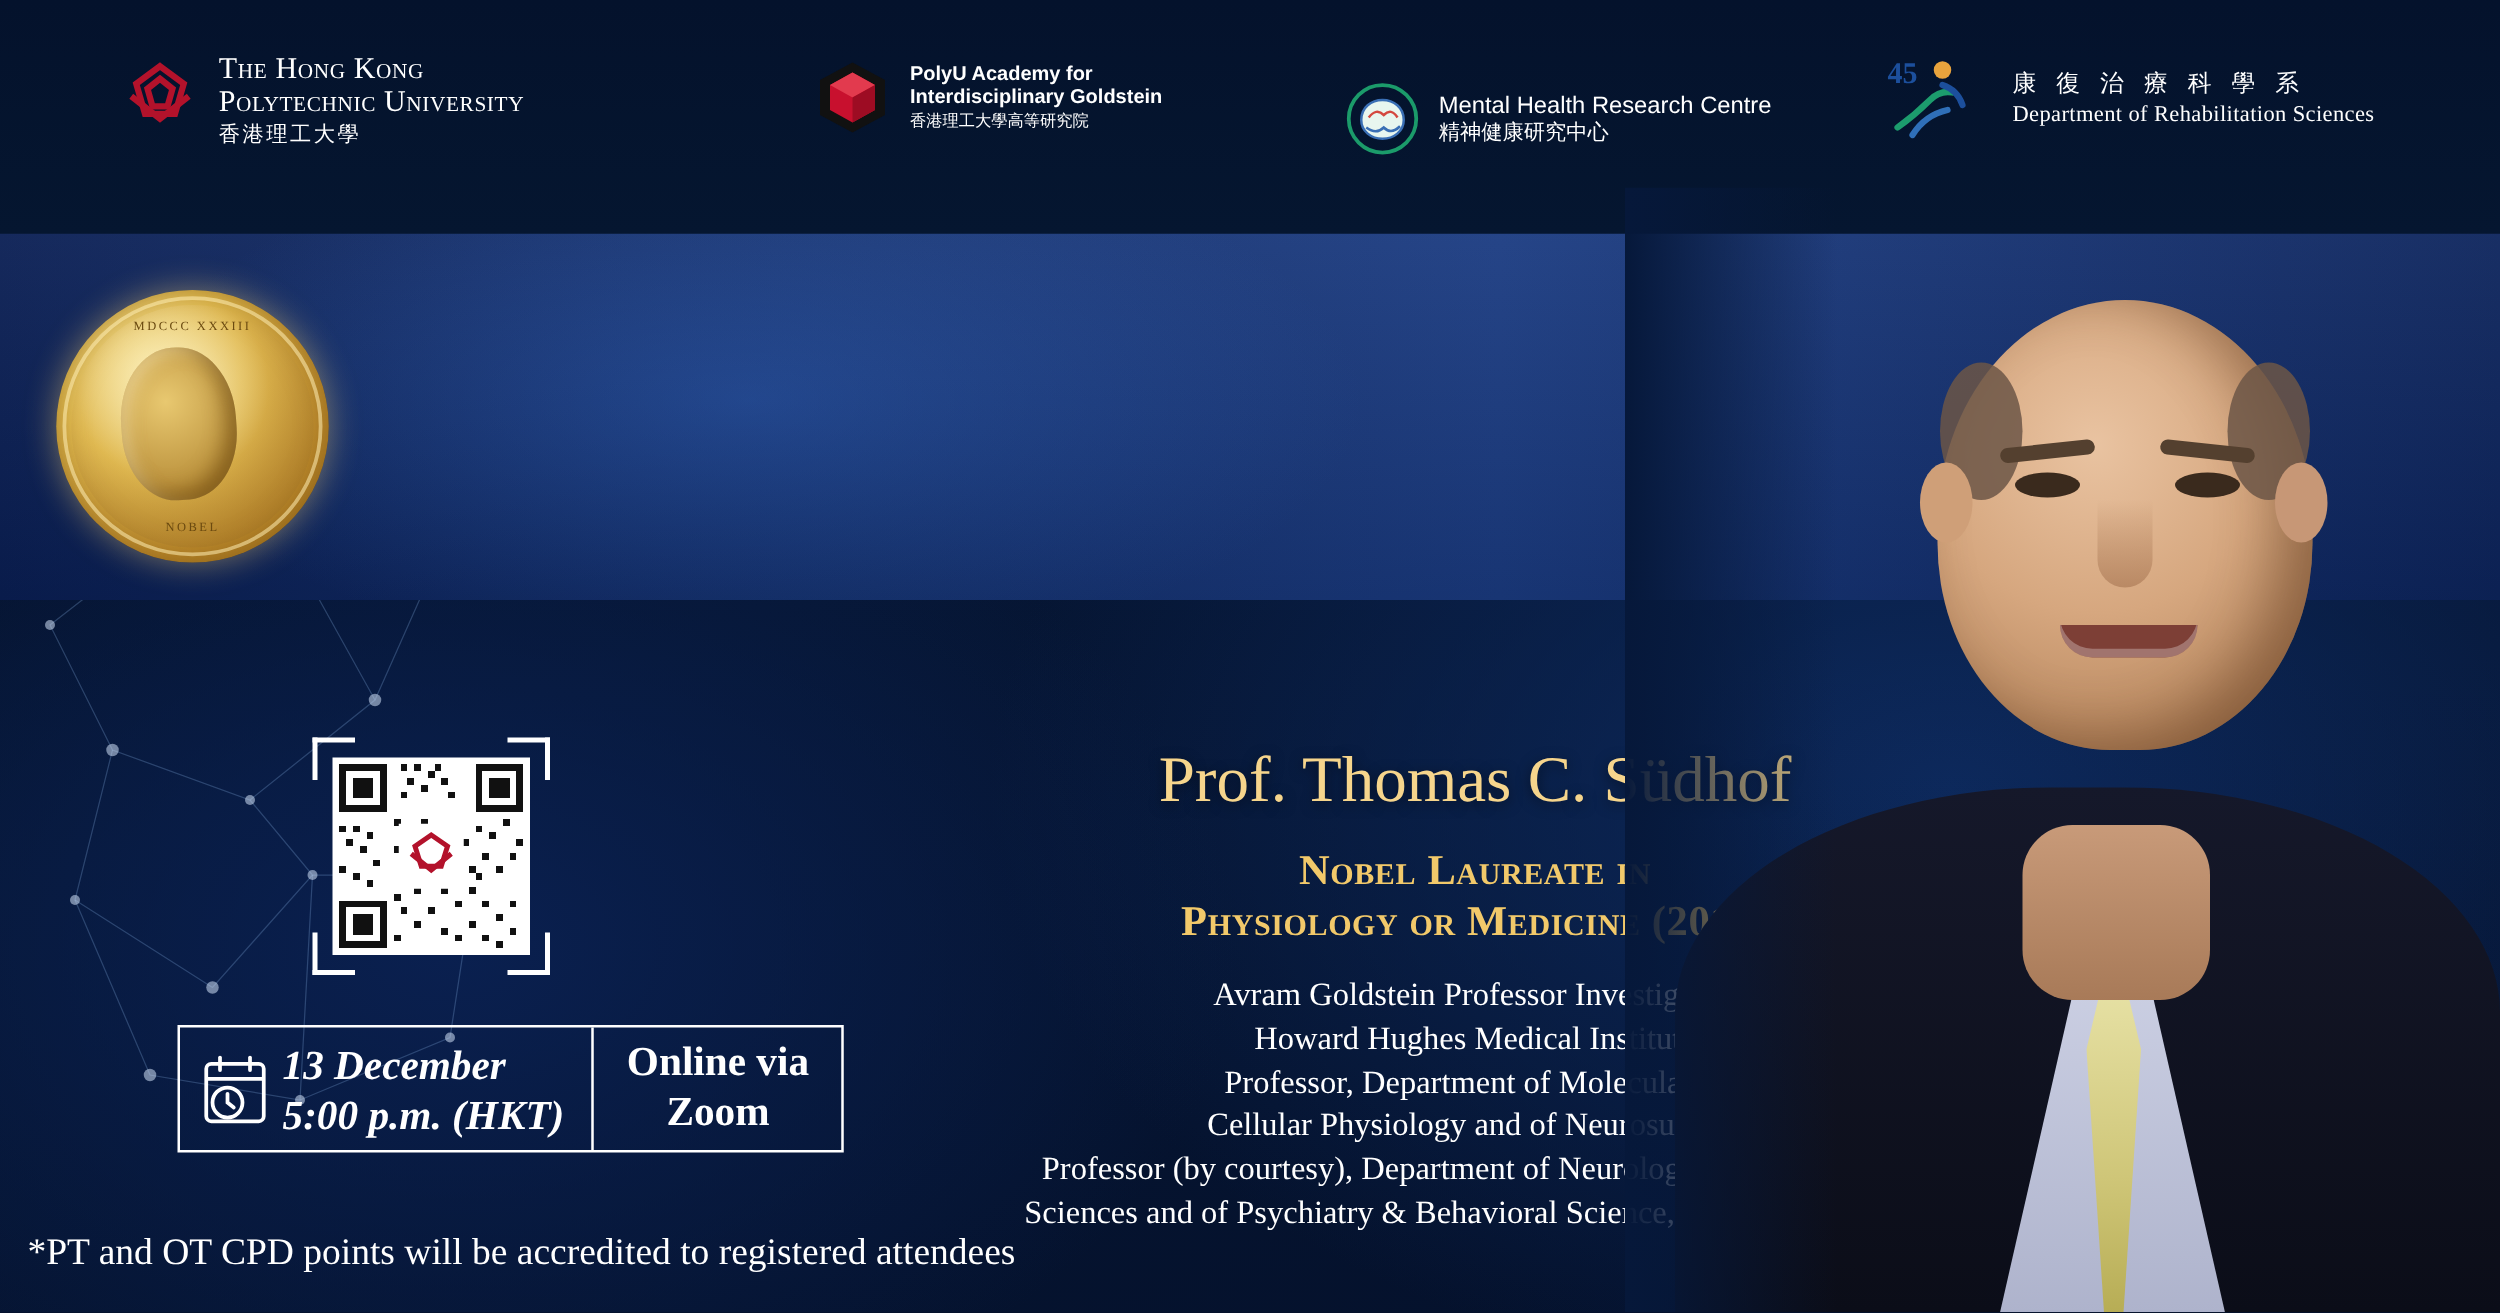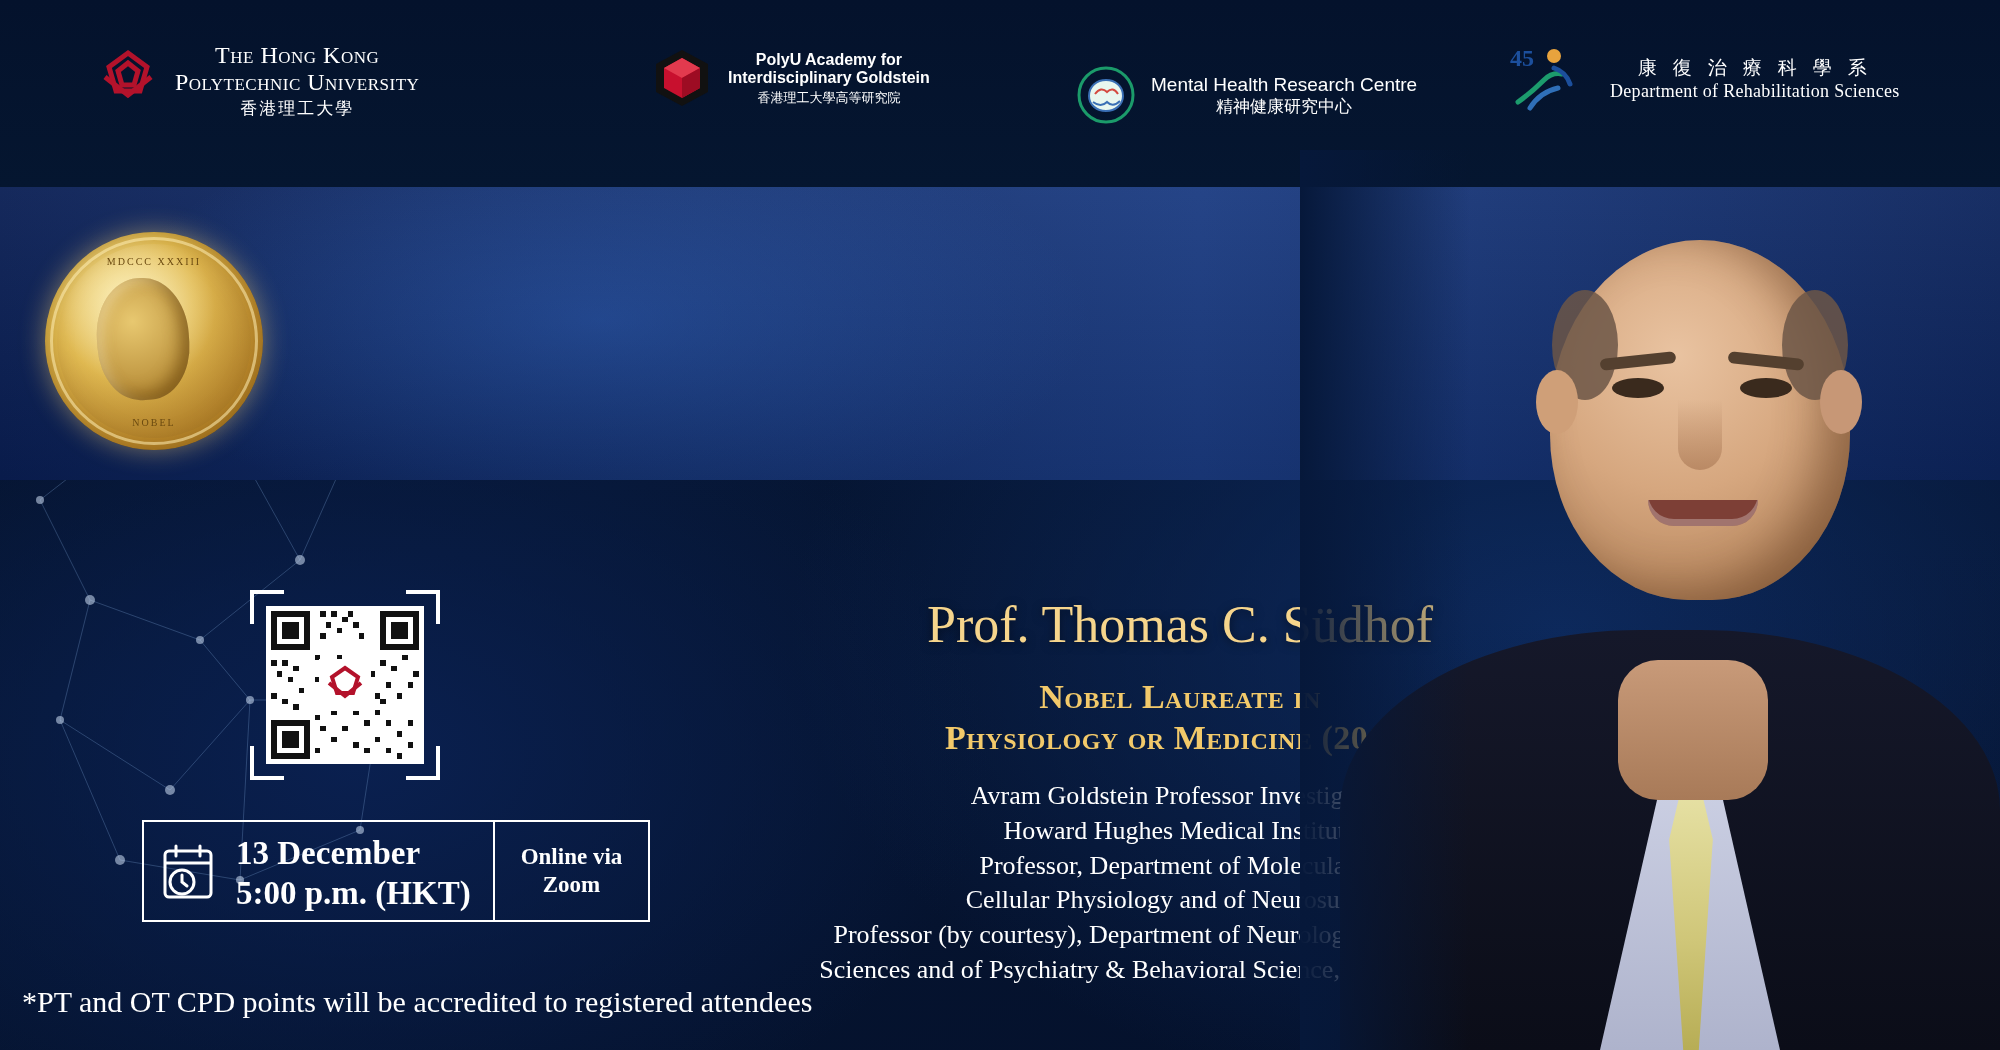--- a/index.html
+++ b/index.html
@@ -21,21 +21,20 @@
 
   
   .netcanvas { position:absolute; inset:0; pointer-events:none; }
 
   
   .logobar {
     position:absolute; top:0; left:0; width:2000px; height:187px;
     background:linear-gradient(180deg,#04122c 0%, #051630 100%);
     display:flex; align-items:center;
     z-index:6;
-    text-align:center;
   }
   .logo { display:flex; align-items:center; gap:14px; position:absolute; }
   .logo-text { color:#ffffff; line-height:1.12; }
 
   #logo-polyu { left:95px; top:42px; }
   .polyu-mark { width:66px; height:66px; position:relative; }
   .polyu-name1 { font-family:"Liberation Serif",serif; font-size:24px; letter-spacing:.5px; font-variant:small-caps; }
   .polyu-name2 { font-family:Liberation Serif, serif; font-size:24px; letter-spacing:.5px; font-variant:small-caps; }
   .polyu-cn { font-family:"DejaVu Sans",sans-serif; font-size:17px; margin-top:3px; letter-spacing:2px; }
 
@@ -176,26 +175,26 @@
     font-family:"Liberation Serif",serif; font-weight:bold; font-size:21px;
     color:#111111; line-height:1.32; text-align:left; padding-left:10px;
   }
   .welcome-box span { display:block; width:100%; }
 
   
   .infobar {
     position:absolute; left:142px; top:820px; height:102px; z-index:8;
     display:flex; align-items:stretch; border:2px solid #ffffff;
   }
-  .info-left { display:flex; align-items:center; gap:22px; padding:4px 22px 0 18px; border-right:2px solid #ffffff; }
+  .info-left { display:flex; align-items:center; gap:12px; padding:4px 22px 0 18px; border-right:2px solid #ffffff;font-style:italic; }
   .clock-icon { width:52px; height:58px; position:relative; }
   .date-text { color:#ffffff; font-family:"Liberation Serif",serif; font-weight:bold; font-size:33px; line-height:1.22; }
   .info-right {
     display:flex; align-items:center; justify-content:center; padding:0 26px;
-    color:#ffffff; font-family:"Liberation Serif",serif; font-weight:bold; font-size:23px; line-height:1.2;
+    color:#ffffff; font-family:"Liberation Serif",serif; font-weight:bold; font-size:33px; line-height:1.2;
     text-align:center;
   }
   .footnote {
     position:absolute; left:22px; top:985px; z-index:8;
     color:#ffffff; font-family:"Liberation Serif",serif; font-size:30px;
   }
 
   
   .speaker { position:absolute; left:760px; top:595px; width:840px; text-align:center; z-index:8; }
   .sp-name {

